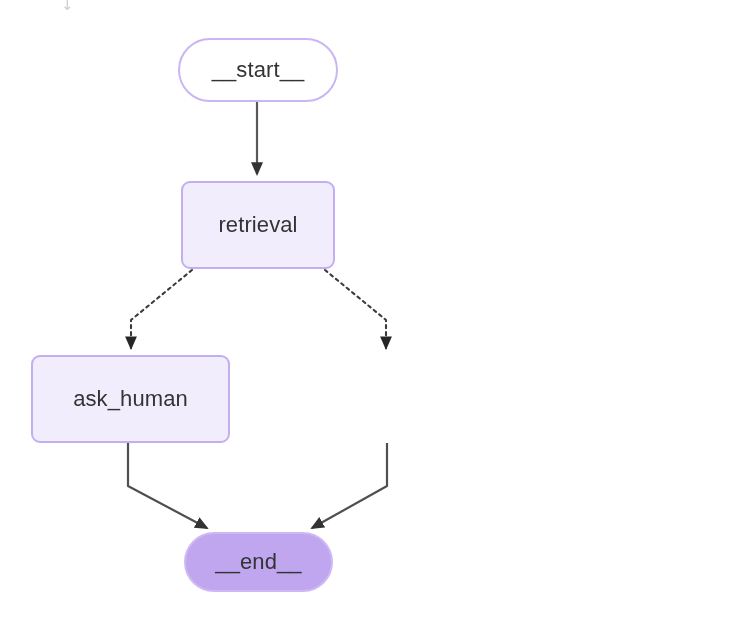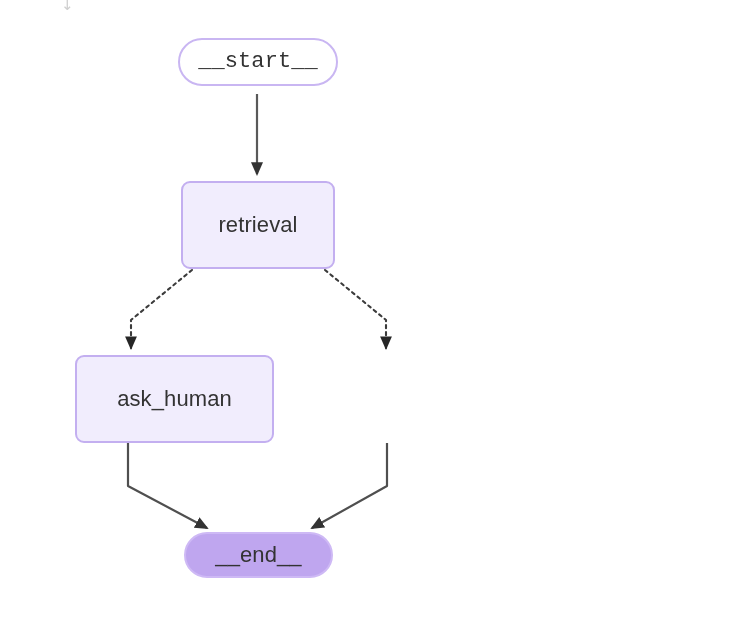--- a/index.html
+++ b/index.html
@@ -88,30 +88,30 @@
 
     <path d="M 192 270 L 131 320 L 131 348" fill="none" stroke="#3b3b3b" stroke-width="2.1" stroke-dasharray="3 4" stroke-linecap="round" stroke-linejoin="round" marker-end="url(#arrow-dashed)"></path>
 
     <path d="M 325 270 L 386 320 L 386 348" fill="none" stroke="#3b3b3b" stroke-width="2.1" stroke-dasharray="3 4" stroke-linecap="round" stroke-linejoin="round" marker-end="url(#arrow-dashed)"></path>
 
     <path d="M 128 443 L 128 486 L 207 528" fill="none" stroke="#4f4f4f" stroke-width="2.2" stroke-linejoin="round" marker-end="url(#arrow-solid)"></path>
 
     <path d="M 387 443 L 387 486 L 312 528" fill="none" stroke="#4f4f4f" stroke-width="2.2" stroke-linejoin="round" marker-end="url(#arrow-solid)"></path>
   </svg>
 
-  <div class="node node-terminal" style="left:178px; top:38px; width:160px; height:48px;font-family:Liberation Mono, monospace;">
+  <div class="node node-terminal" style="left:178px; top:38px; width:160px; height:64px;">
     <span>__start__</span>
   </div>
 
   <div class="node node-process" style="left:181px; top:181px; width:154px; height:88px;">
     <span>retrieval</span>
   </div>
 
-  <div class="node node-process" style="left:31px; top:355px; width:199px; height:88px;margin-left:44px;">
+  <div class="node node-process" style="left:31px; top:355px; width:199px; height:88px;">
     <span>ask_human</span>
   </div>
 
 
-  <div class="node node-end" style="left:184px; top:532px; width:149px; height:46px;">
+  <div class="node node-end" style="left:184px; top:532px; width:149px; height:60px;">
     <span>__end__</span>
   </div>
 
 </div>
 
 </body></html>

